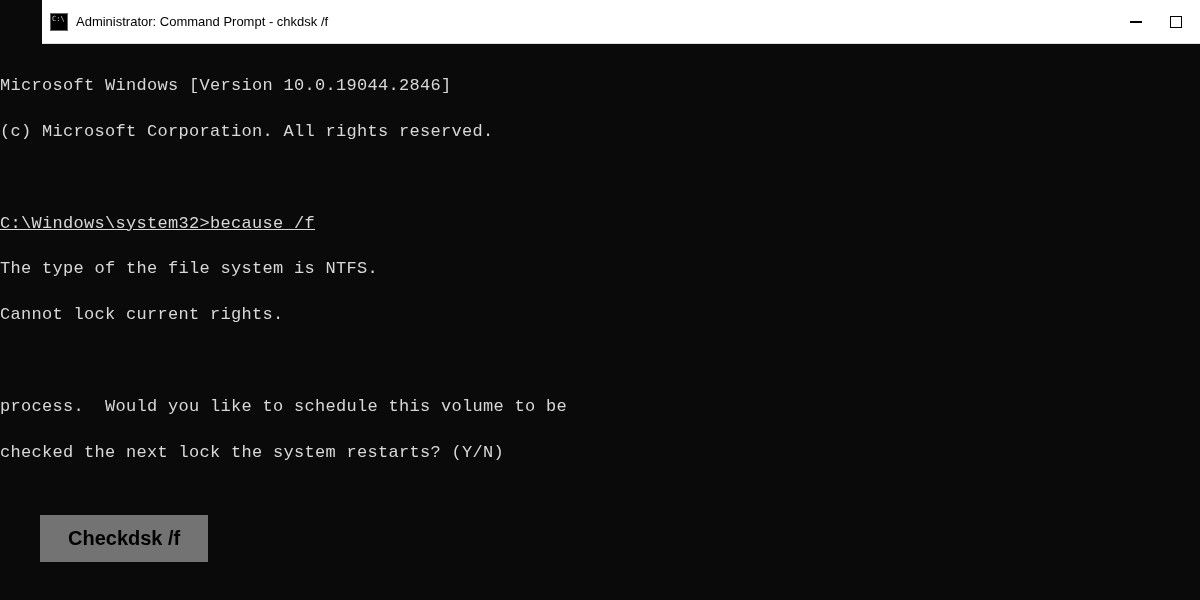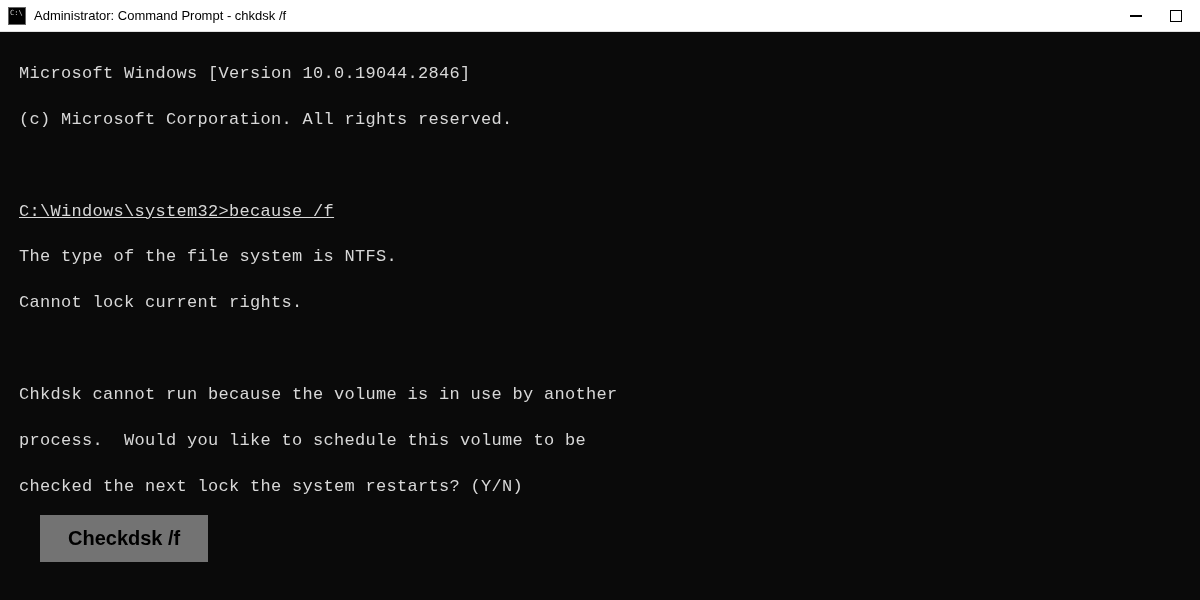--- a/index.html
+++ b/index.html
@@ -9,26 +9,27 @@
     }
     body {
       width: 1200px;
       height: 600px;
       background: #0a0a0a;
       font-family: Consolas, 'Courier New', monospace;
       overflow: hidden;
       position: relative;
     }
     .titlebar {
-      height: 32px;
+      height: 44px;
       background: #ffffff;
       display: flex;
       align-items: center;
       padding: 0 8px;
       border-bottom: 1px solid #e0e0e0;
+      margin-left: 42px;
     }
     .titlebar-icon {
       width: 18px;
       height: 18px;
       background: #000;
       border: 1px solid #666;
       display: flex;
       align-items: center;
       justify-content: center;
       margin-right: 8px;
@@ -59,21 +60,21 @@
       width: 12px;
       height: 2px;
       background: #000;
     }
     .ctrl-max {
       width: 12px;
       height: 12px;
       border: 1.5px solid #000;
     }
     .terminal {
-      padding: 8px 19px;
+      padding: 8px 0;
       color: #d8d8d8;
       font-size: 17px;
       line-height: 1.35;
       white-space: pre;
       letter-spacing: 0.3px;
     }
     .term-line {
       display: block;
     }
     .prompt-line {
@@ -106,18 +107,17 @@
 </div>
 
 <div class="terminal">
 <span class="term-line">Microsoft Windows [Version 10.0.19044.2846]</span>
 <span class="term-line">(c) Microsoft Corporation. All rights reserved.</span>
 <span class="term-line"> </span>
 <span class="prompt-line"><span>C:\Windows\system32&gt;</span><span>because /f</span></span>
 <span class="term-line">The type of the file system is NTFS.</span>
 <span class="term-line">Cannot lock current rights.</span>
 <span class="term-line"> </span>
-<span class="term-line">Chkdsk cannot run because the volume is in use by another</span>
 <span class="term-line">process.  Would you like to schedule this volume to be</span>
 <span class="term-line">checked the next lock the system restarts? (Y/N)</span>
 </div>
 
 <div class="caption-label">Checkdsk /f</div>
 
 </body></html>

